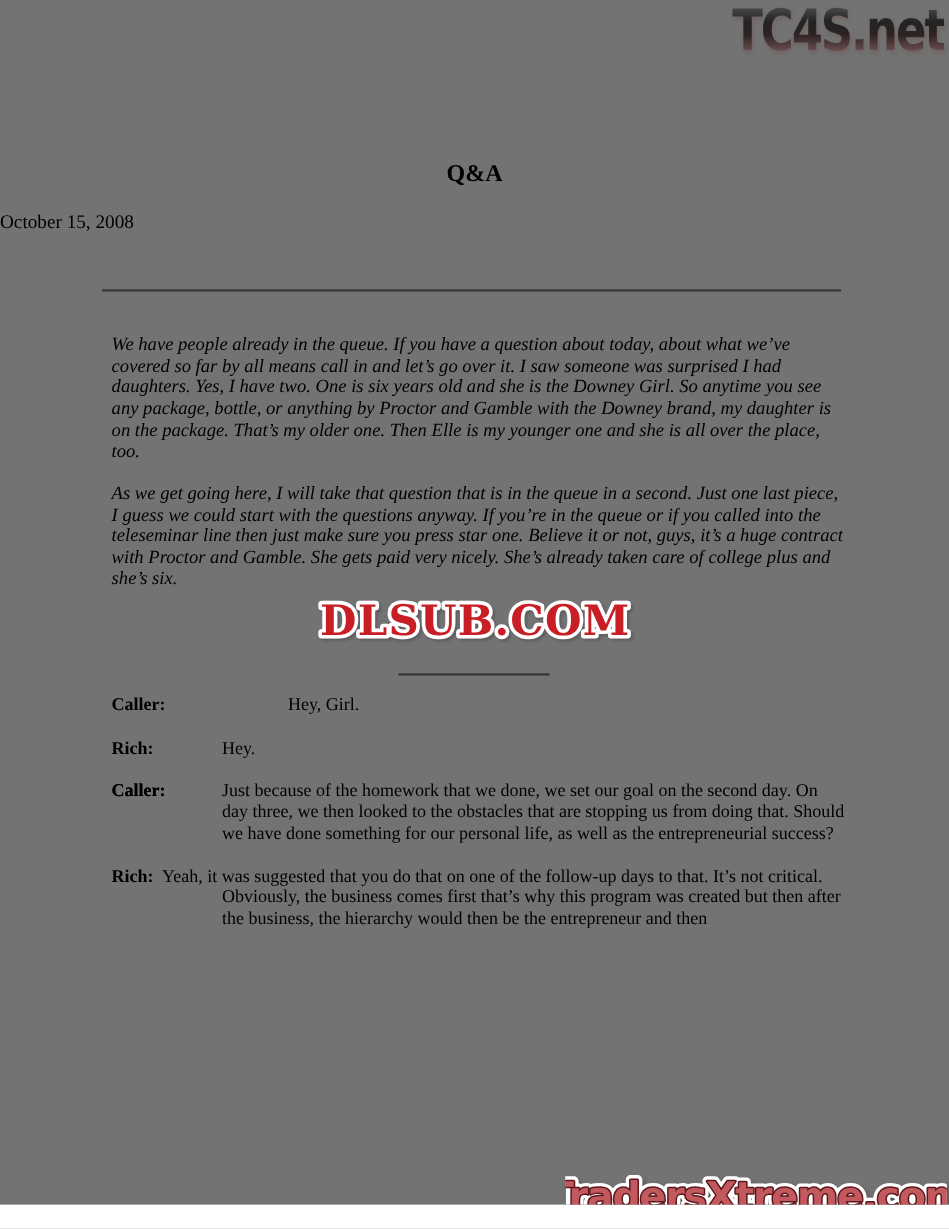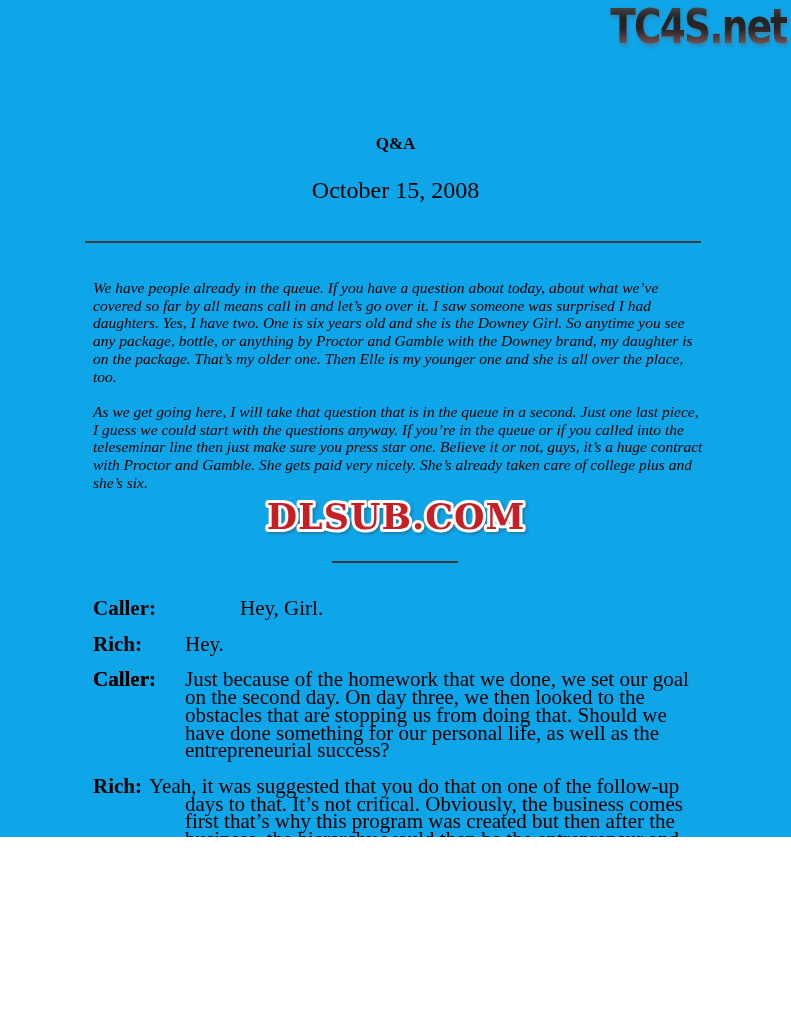--- a/index.html
+++ b/index.html
@@ -1,20 +1,20 @@
 <!DOCTYPE html>
 <html><head>
 <meta charset="utf-8">
 <style>
   html, body { margin: 0; padding: 0; background: #ffffff; }
   .page {
     position: relative;
     width: 791px;
-    height: 837px;
-    background: #0ea5e9;
+    height: 1004px;
+    background: #737373;
     overflow: hidden;
     font-family: "Liberation Serif", "DejaVu Serif", serif;
     color: #000;
   }
 
   
   .tc4s {
     position: absolute;
     top: 3px;
     right: 4px;
@@ -36,28 +36,27 @@
     position: absolute;
     top: 94px; left: 0; right: 0;
     text-align: center;
     font-size: 29px;
     font-weight: bold;
   }
   .doc-subtitle {
     position: absolute;
     top: 134px; left: 0; right: 0;
     text-align: center;
-    font-size: 17px;
+    font-size: 20px;
     font-weight: bold;
   }
   .doc-date {
     position: absolute;
     top: 177px; left: 0; right: 0;
-    text-align: center;
-    font-size: 24px;
+    font-size: 16px;
   }
 
   .top-rule {
     position: absolute;
     top: 241px; left: 85px;
     width: 616px;
     border-top: 2px solid #3d3d3d;
     height: 0;
   }
 
@@ -82,23 +81,23 @@
   .short-rule {
     position: absolute;
     top: 561px; left: 332px;
     width: 126px;
     border-top: 2px solid #3a3a3a;
     height: 0;
   }
 
   .transcript {
     position: absolute;
-    top: 600px; left: 93px;
+    top: 580px; left: 93px;
     width: 612px;
-    font-size: 21px;
+    font-size: 15px;
     line-height: 17.7px;
   }
   .entry { margin-bottom: 18px; }
   .speaker { font-weight: bold; }
 
   .entry.tab-wide { position: relative; padding-left: 147px; }
   .entry.tab-wide > .speaker { position: absolute; left: 0; top: 0; }
 
   .entry.tab { position: relative; padding-left: 92px; }
   .entry.tab > .speaker { position: absolute; left: 0; top: 0; }

